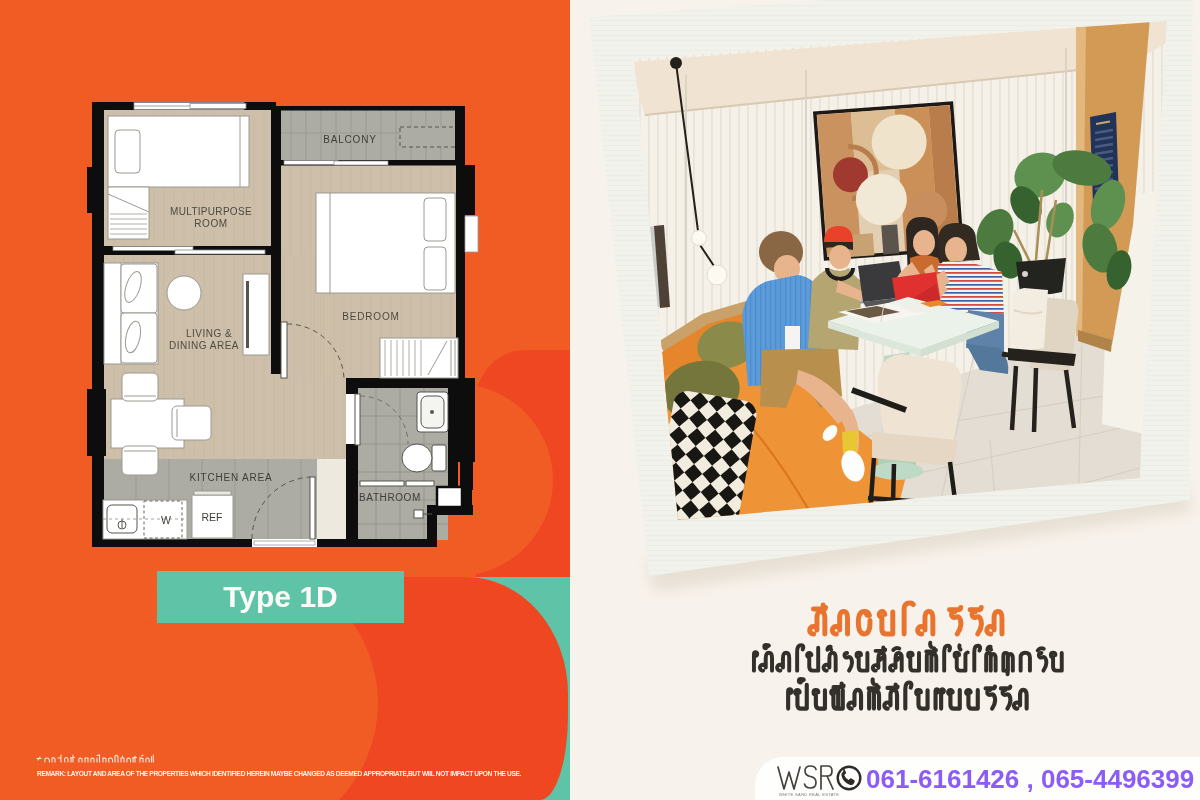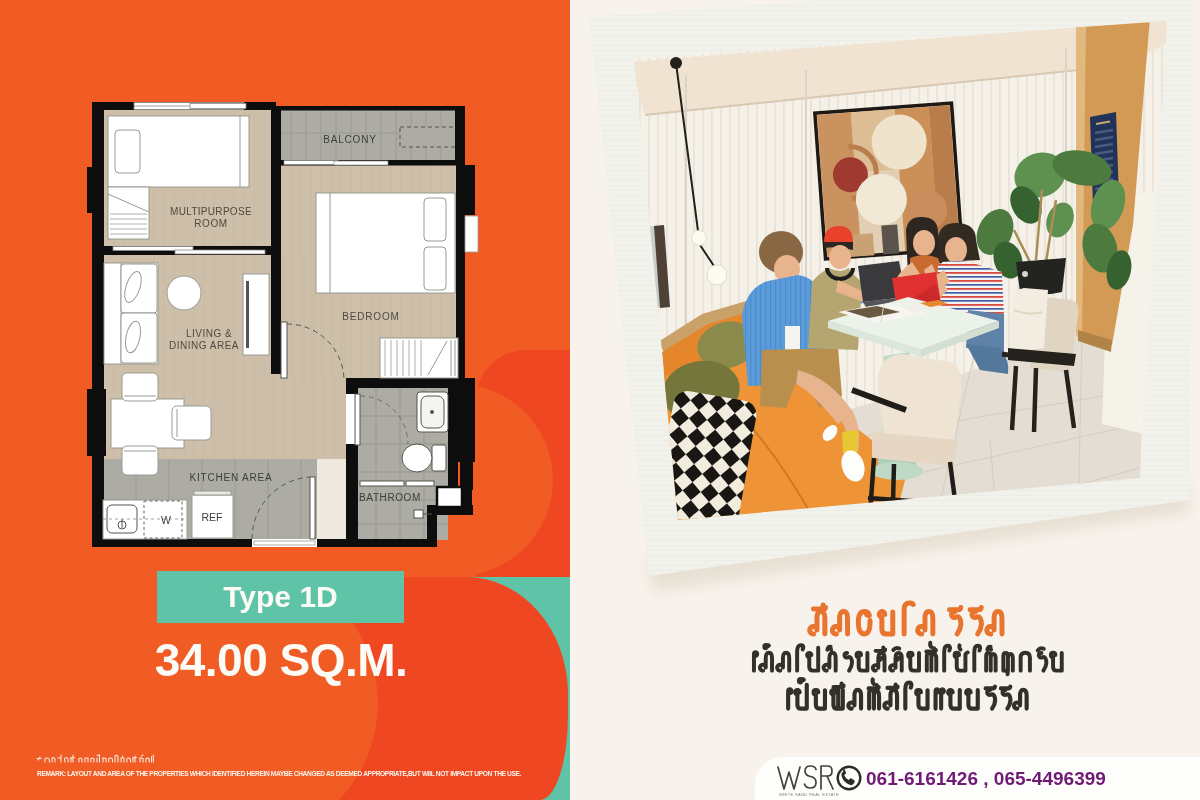--- a/index.html
+++ b/index.html
@@ -19,27 +19,26 @@
   <div class="abs" style="left:466px;top:577px;width:104px;height:223px;background:#5FC3A7;"></div>
 
   <div class="abs" style="left:330px;top:577px;width:238px;height:223px;background:#EE4721;border-top-right-radius:102px 117px;border-bottom-right-radius:28px 85px;"></div>
 
   <div class="abs" style="left:98px;top:563px;width:280px;height:280px;border-radius:50%;background:#F05C24;"></div>
 
   <div class="abs" style="left:361px;top:384px;width:192px;height:192px;border-radius:50%;background:#F05C24;"></div>
 
   <div class="abs" style="left:157px;top:571px;width:247px;height:52px;background:#5FC3A7;color:#FDFBF6;font-weight:bold;font-size:30px;text-align:center;line-height:52px;">Type 1D</div>
 
-  <div class="abs" style="left:0px;top:634px;width:566px;height:52px;color:#FDFBF6;font-weight:bold;font-size:46px;text-align:center;line-height:52px;letter-spacing:-0.5px;"><span style="margin-left:-4px;">34.00 SQ.M.</span></div>
 
   <div class="abs" style="left:37px;top:770px;width:560px;height:11px;color:#FBF4EC;font-size:6.6px;font-weight:bold;letter-spacing:-0.35px;white-space:nowrap;">REMARK: LAYOUT AND AREA OF THE PROPERTIES WHICH IDENTIFIED HEREIN MAYBE CHANGED AS DEEMED APPROPRIATE,BUT WIIL NOT IMPACT UPON THE USE.</div>
 
   <div class="abs" style="left:755px;top:757px;width:445px;height:43px;background:#FEFEFD;border-top-left-radius:28px;"></div>
 
-  <div class="abs" style="left:866px;top:764px;width:330px;height:30px;color:#701a75;font-weight:bold;font-size:19px;line-height:30px;letter-spacing:0px;white-space:nowrap;">061-6161426 , 065-4496399</div>
+  <div class="abs" style="left:866px;top:764px;width:330px;height:30px;color:#8b5cf6;font-weight:bold;font-size:26px;line-height:30px;letter-spacing:0px;white-space:nowrap;">061-6161426 , 065-4496399</div>
 
   <svg class="abs" style="left:0;top:0;" width="1200" height="800" viewBox="0 0 1200 800">
 
     <g id="floorplan">
 
       <rect x="92" y="102" width="383" height="445" fill="none"></rect>
 
       <rect x="104" y="110" width="167" height="136" fill="#CDBFA9"></rect>
 
       <rect x="104" y="255" width="248" height="204" fill="#CDBFA9"></rect>

